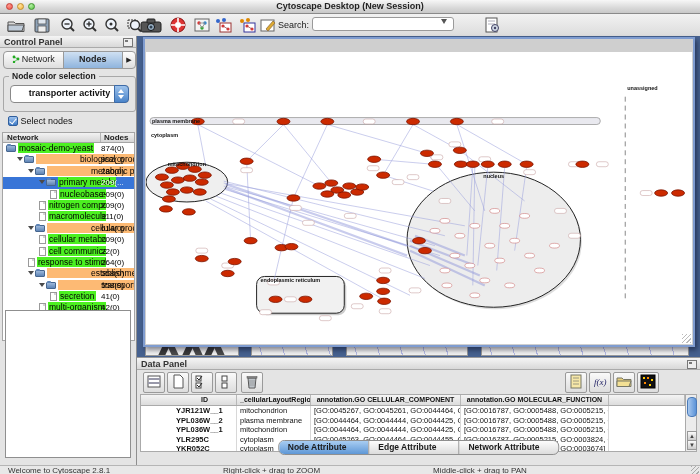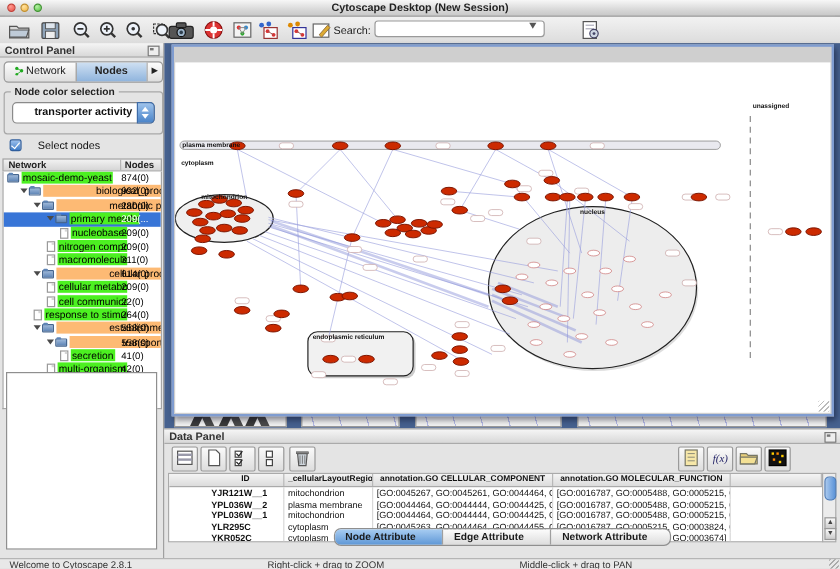--- a/index.html
+++ b/index.html
@@ -47,21 +47,21 @@
   .combo .stepper{position:absolute;right:-1px;top:-1px;width:13px;height:16px;border-radius:0 4px 4px 0;
     background:linear-gradient(#9ec3ec,#4a84c9);border:1px solid #3d6ba8;}
   .combo .stepper i{position:absolute;left:3px;width:0;height:0;border-left:3px solid transparent;border-right:3px solid transparent;}
   .combo .stepper i.up{top:3px;border-bottom:4px solid #fff;}
   .combo .stepper i.dn{bottom:3px;border-top:4px solid #fff;}
 
   .checkrow{position:absolute;left:8px;top:80px;height:12px;font-size:9px;color:#111;}
   .checkbox{display:inline-block;width:10px;height:10px;border-radius:2px;vertical-align:-2px;
     background:linear-gradient(#9cc1ee,#3f7cc7);border:1px solid #2f5e9d;position:relative;box-sizing:border-box;}
   .checkbox:after{content:"";position:absolute;left:2px;top:0px;width:3px;height:6px;border:solid #fff;border-width:0 1.5px 1.5px 0;transform:rotate(40deg);}
-  .checkrow span.lbl{margin-left:11px;}
+  .checkrow span.lbl{margin-left:0;}
 
   .tree-hdr{position:absolute;left:2px;top:96px;width:133px;height:11px;background:linear-gradient(#f2f2f2,#d5d5d5);
     border:1px solid #a5a5a5;font-size:8px;font-weight:bold;color:#222;box-sizing:border-box;}
   .tree-hdr .c1{position:absolute;left:4px;top:0;}
   .tree-hdr .c2{position:absolute;left:97px;top:0;border-left:1px solid #b5b5b5;padding-left:3px;height:100%;}
 
   .tree{position:absolute;left:2px;top:107px;width:133px;height:198px;background:#fff;border:1px solid #a5a5a5;
     border-top:none;overflow:hidden;box-sizing:border-box;}
   .trow{position:relative;height:11.4px;font-size:8.5px;white-space:nowrap;color:#000;}
   .trow.sel{background:#3875d7;}

